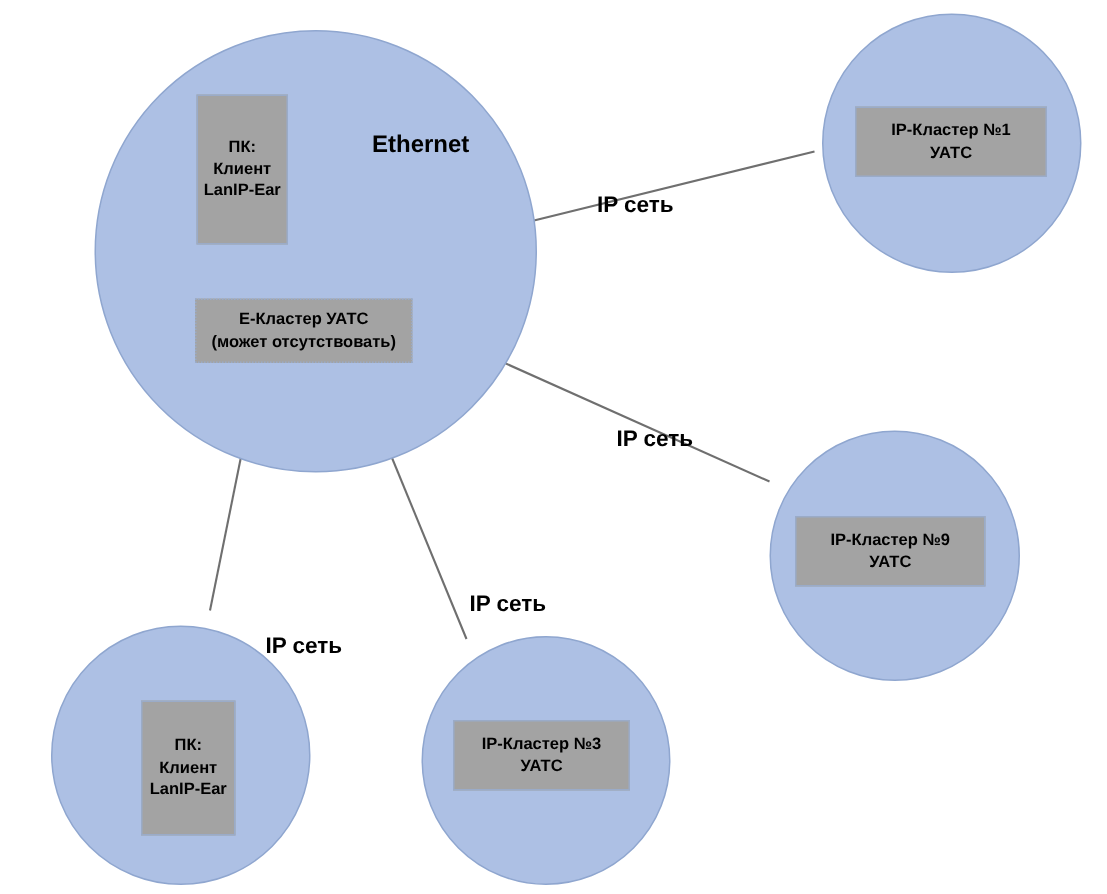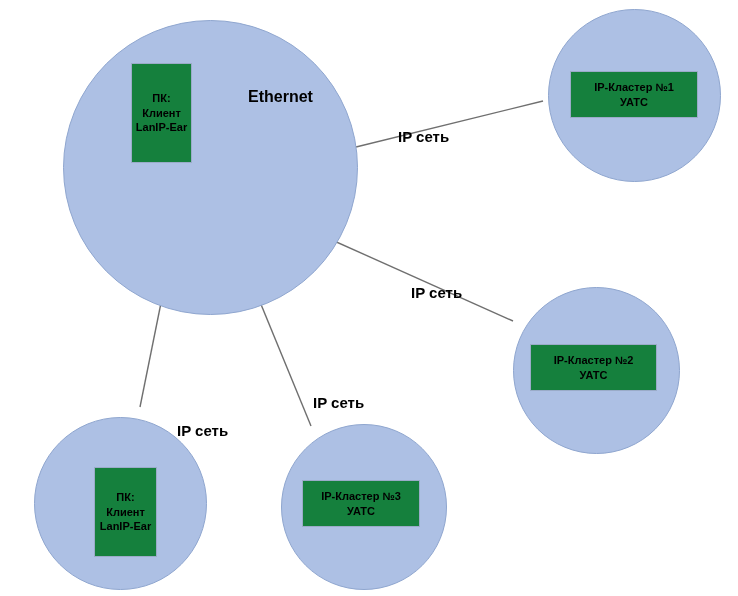--- a/index.html
+++ b/index.html
@@ -26,21 +26,21 @@
   }
   .node {
     position: absolute;
     border-radius: 50%;
     background: #adc0e4;
     border: 1px solid #8fa6cf;
     box-sizing: border-box;
   }
   .inner-box {
     position: absolute;
-    background: #15803d;
+    background: #a3a3a3;
     border: 1px solid #9aabc8;
     box-sizing: border-box;
     display: flex;
     flex-direction: column;
     align-items: center;
     justify-content: center;
     text-align: right;
     color: #000000;
     font-weight: bold;
     font-size: 11px;
@@ -86,32 +86,36 @@
   <div class="node" style="left:63px; top:20px; width:295px; height:295px;">
   </div>
   <div class="hub-label" style="left:248px; top:89px;">Ethernet</div>
 
   <div class="inner-box" style="left:131px; top:63px; width:61px; height:100px;">
     <span class="ln">ПК:</span>
     <span class="ln">Клиент</span>
     <span class="ln">LanIP-Ear</span>
   </div>
 
+  <div class="inner-box dotted" style="left:130px; top:199px; width:145px; height:43px;">
+    <span class="ln">E-Кластер УАТС</span>
+    <span class="ln">(может отсутствовать)</span>
+  </div>
 
   <div class="node" style="left:548px; top:9px; width:173px; height:173px;">
   </div>
   <div class="inner-box" style="left:570px; top:71px; width:128px; height:47px;">
     <span class="ln">IP-Кластер №1</span>
     <span class="ln">УАТС</span>
   </div>
 
   <div class="node" style="left:513px; top:287px; width:167px; height:167px;">
   </div>
   <div class="inner-box" style="left:530px; top:344px; width:127px; height:47px;">
-    <span class="ln">IP-Кластер №2</span>
+    <span class="ln">IP-Кластер №9</span>
     <span class="ln">УАТС</span>
   </div>
 
   <div class="node" style="left:281px; top:424px; width:166px; height:166px;">
   </div>
   <div class="inner-box" style="left:302px; top:480px; width:118px; height:47px;">
     <span class="ln">IP-Кластер №3</span>
     <span class="ln">УАТС</span>
   </div>
 

